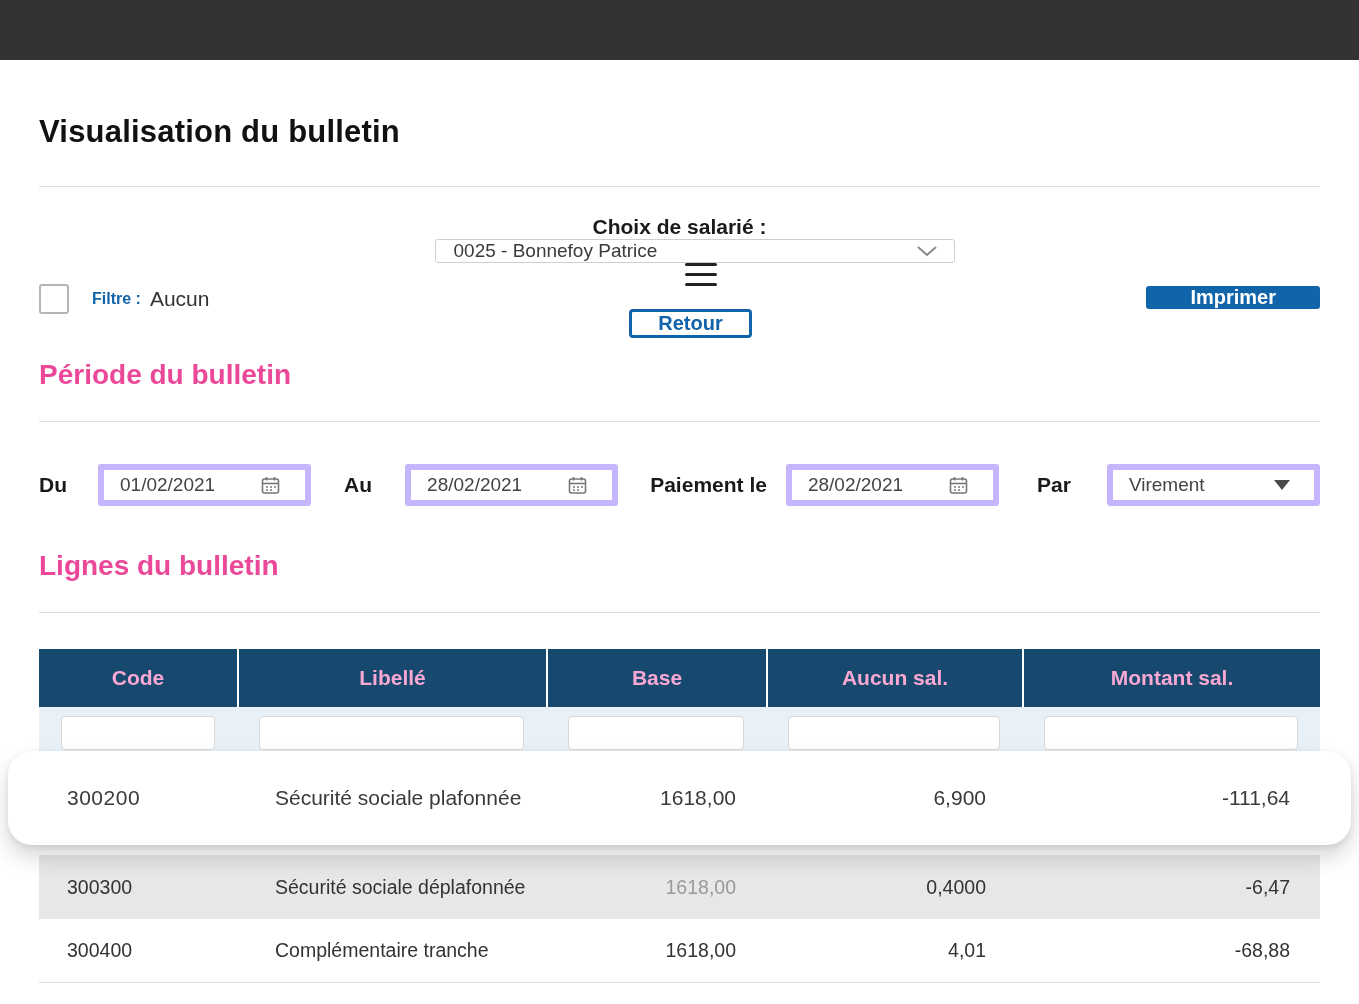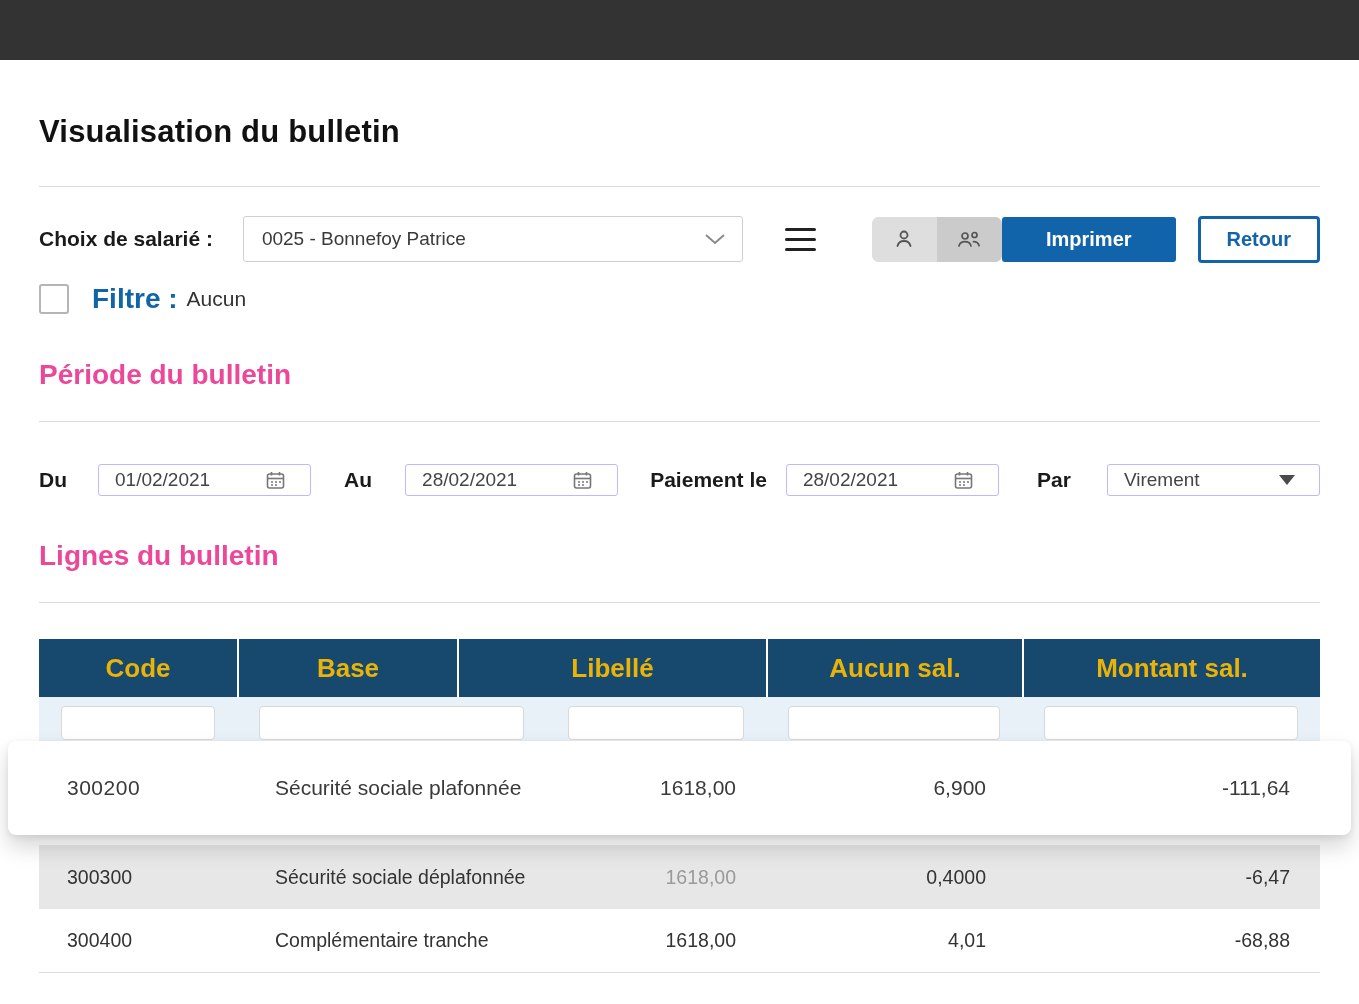--- a/index.html
+++ b/index.html
@@ -12,21 +12,21 @@
   .topbar { width:100%; height:60px; background:#333333; }
   .page { padding:0 39px; }
 
   h1.page-title { font-size:31px; font-weight:bold; margin:54px 0 0; letter-spacing:.2px; color:#111; }
   .divider { border:none; border-top:1px solid #dcdcdc; margin:0; }
   .div-1 { margin-top:36px; }
   .div-2 { margin-top:30px; }
   .div-3 { margin-top:30px; }
 
   
-  .employee-row { margin-top:28px; display:flex; align-items:center; height:48px; }
+  .employee-row { margin-top:28px; display:flex; align-items:center; height:48px;flex-direction:column; }
   .field-label { font-size:21px; font-weight:bold; color:#1a1a1a; white-space:nowrap; }
   .select-box {
     width:520px; height:46px; margin-left:30px; background:#fff;
     border:1px solid #cfcfcf; border-radius:3px;
     display:flex; align-items:center; justify-content:space-between;
     padding:0 16px 0 18px; font-size:19px; color:#3a3a3a; cursor:pointer;
   }
   .hamburger { margin-left:42px; width:32px; display:flex; flex-direction:column; gap:7px; cursor:pointer; }
   .hamburger span { display:block; height:3px; background:#222; border-radius:2px; }
   .segmented { margin-left:56px; display:flex; height:45px; border-radius:7px; overflow:hidden; background:#dedede; }
@@ -40,54 +40,54 @@
   .btn-outline {
     margin-left:22px; height:47px; padding:0 26px; background:#fff; color:#1164a9;
     border:3px solid #1164a9; border-radius:4px; font-size:20px; font-weight:bold; cursor:pointer;
     font-family:"Liberation Sans", sans-serif;
     text-align:right;
   }
 
   
   .filtre-row { margin-top:20px; display:flex; align-items:center; height:32px; }
   .checkbox { width:30px; height:30px; border:2px solid #b5b5b5; border-radius:3px; background:#fff; cursor:pointer; }
-  .filtre-label { margin-left:23px; font-size:28px; font-weight:bold; color:#1164a9; }
+  .filtre-label { margin-left:23px; font-size:16px; font-weight:bold; color:#1164a9; }
   .filtre-value { margin-left:9px; font-size:21px; color:#333; }
 
   h2.section-title { font-size:28px; font-weight:bold; margin:44px 0 0; color:#ec4899; }
 
   
   .dates-row { margin-top:42px; display:flex; align-items:center; font-size:21px; }
   .date-box {
-    width:215px; height:32px; background:#fff; border:1px solid #c4b5fd; border-radius:3px;
+    width:215px; height:42px; background:#fff; border:6px solid #c4b5fd; border-radius:3px;
     display:flex; align-items:center; justify-content:space-between;
     padding:0 24px 0 16px; font-size:19px; color:#444; cursor:pointer;
   }
   .ml31 { margin-left:31px; } .ml33 { margin-left:33px; } .ml32 { margin-left:32px; }
   .ml19 { margin-left:19px; } .ml38 { margin-left:38px; } .ml22 { margin-left:36px;gap:14px; }
   .tri-down { width:0; height:0; border-left:8px solid transparent; border-right:8px solid transparent; border-top:10px solid #4a4a4a; }
 
   
   .table { margin-top:36px; width:1281px; }
-  .thead { display:flex; height:58px; background:#17486e; color:#eab308; font-weight:bold; font-size:26px; }
+  .thead { display:flex; height:58px; background:#17486e; color:#f9a8d4; font-weight:bold; font-size:21px; }
   .hcell { display:flex; align-items:center; justify-content:center; }
   .hcell + .hcell { border-left:2px solid #fff; }
   .w-code{width:198px}.w-label{width:309px}.w-base{width:220px}.w-rate{width:256px}.w-amount{width:298px}
 
   .tfilter { display:flex; background:#e9f1f8; height:52px; align-items:center; }
   .fcell { display:flex; justify-content:center; }
   .fcell input {
     width:calc(100% - 44px); height:34px; border:1px solid #d9d9d9; border-radius:4px;
     background:#fff; outline:none; padding:0 8px; font-size:16px;
     font-family:"Liberation Sans", sans-serif;
   }
 
   .row-card {
     position:relative; z-index:3; margin:-8px -31px 10px; height:94px;
-    background:#fff; border-radius:8px;
+    background:#fff; border-radius:24px;
     box-shadow:0 12px 22px rgba(0,0,0,.16), 0 2px 6px rgba(0,0,0,.08);
     display:flex; align-items:center; padding:0 31px; cursor:pointer;
   }
   .row-card .c-code { font-size:26px; color:#2d2d2d; letter-spacing:.5px; }
   .row-card .cell { font-size:21px; color:#3a3a3a; }
 
   .trow { display:flex; align-items:center; height:64px; font-size:19.5px; color:#333; cursor:pointer; }
   .row-gray { background:#e7e7e7; }
   .row-last { border-bottom:1px solid #dcdcdc; }
 
@@ -203,22 +203,22 @@
     </div>
   </div>
 
   <h2 class="section-title">Lignes du bulletin</h2>
   <hr class="divider div-3">
 
   <div class="table">
 
     <div class="thead">
       <div class="hcell w-code">Code</div>
+      <div class="hcell w-label">Libellé</div>
       <div class="hcell w-base">Base</div>
-      <div class="hcell w-label">Libellé</div>
       <div class="hcell w-rate">Aucun sal.</div>
       <div class="hcell w-amount">Montant sal.</div>
     </div>
 
     <div class="tfilter">
       <div class="fcell w-code">
           <input type="text" style="">
         </div>
       <div class="fcell w-label">
           <input type="text" style="">

